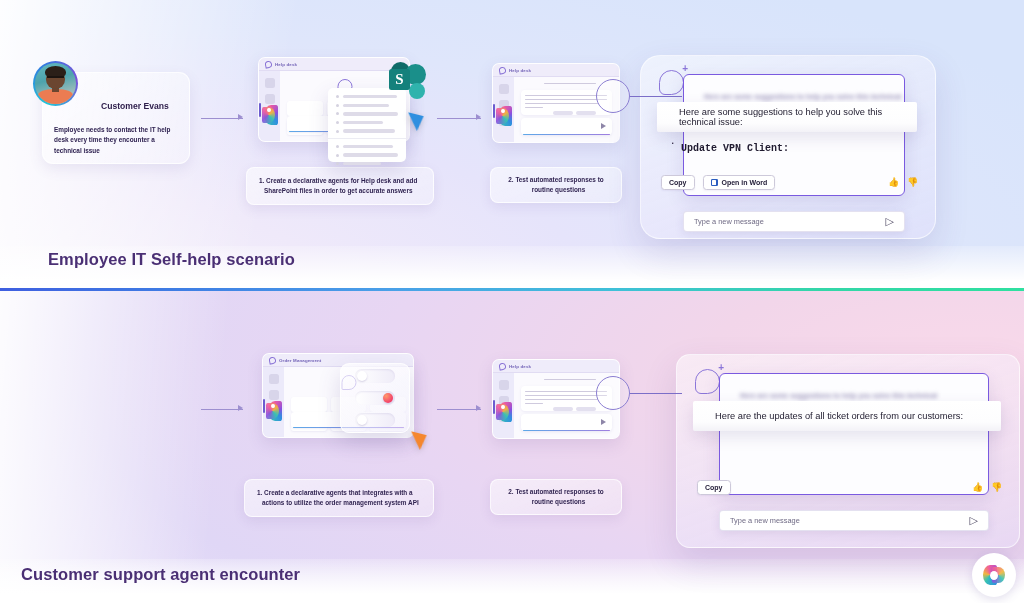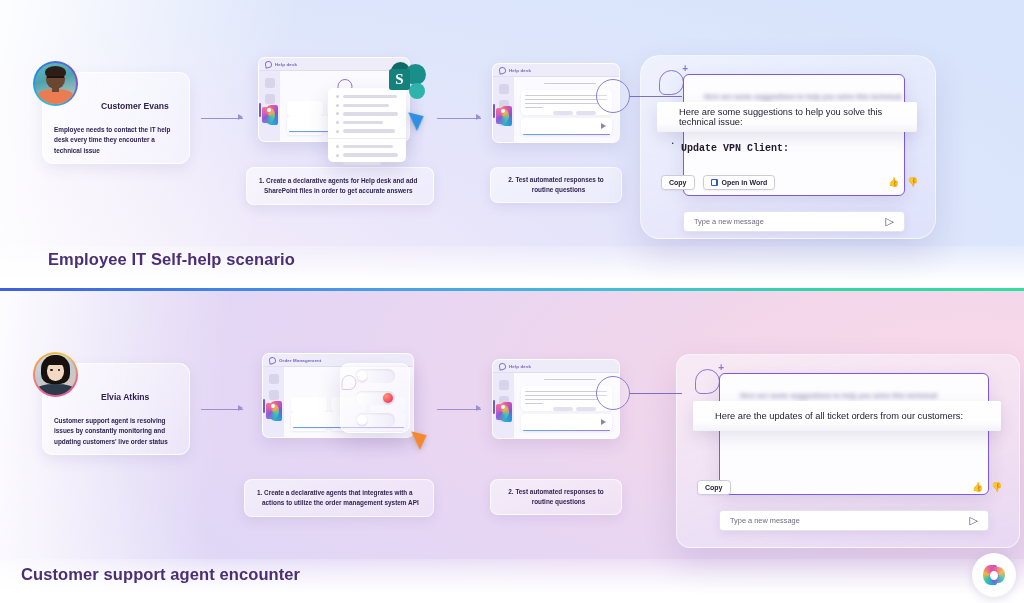--- a/index.html
+++ b/index.html
@@ -502,34 +502,20 @@
     <div class="footer-bar"></div>
   </div>
 
   <div class="scenario-label" id="label-top">Employee IT Self-help scenario</div>
 
   <div class="divider"></div>
 
   <div class="section" id="sec-bot">
     <div class="bg-bot"></div>
 
-    <div class="persona" style="left:42px; top:72px;">
-      <div class="avatar ring-warm">
-        <div class="avatar-inner av2">
-          <div class="hair"></div>
-            <div class="body"></div>
-          <div class="face"></div>
-            <div class="bang"></div>
-          <div class="eyeL"></div>
-            <div class="eyeR"></div>
-        </div>
-      </div>
-      <div class="persona-name">Elvia Atkins</div>
-      <div class="persona-body">Customer support agent is resolving issues by constantly monitoring and updating customers' live order status</div>
-    </div>
 
     <div class="arrow" style="left:201px; top:112px; width:42px;">
       <div class="line"></div>
         <div class="head"></div>
     </div>
 
     <div class="mockwin" style="left:262px; top:62px; width:152px; height:85px;">
       <div class="mw-title">
         <div class="sprout"></div>
         <span>Order Management</span>

